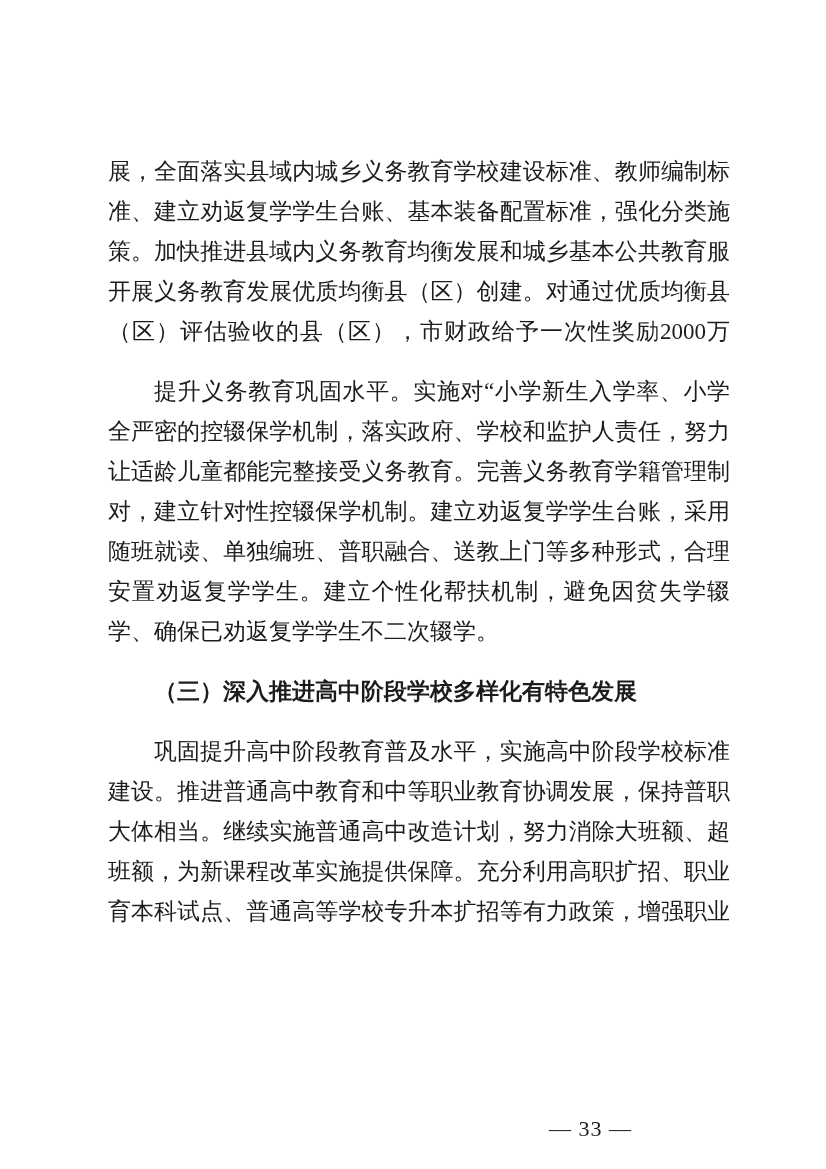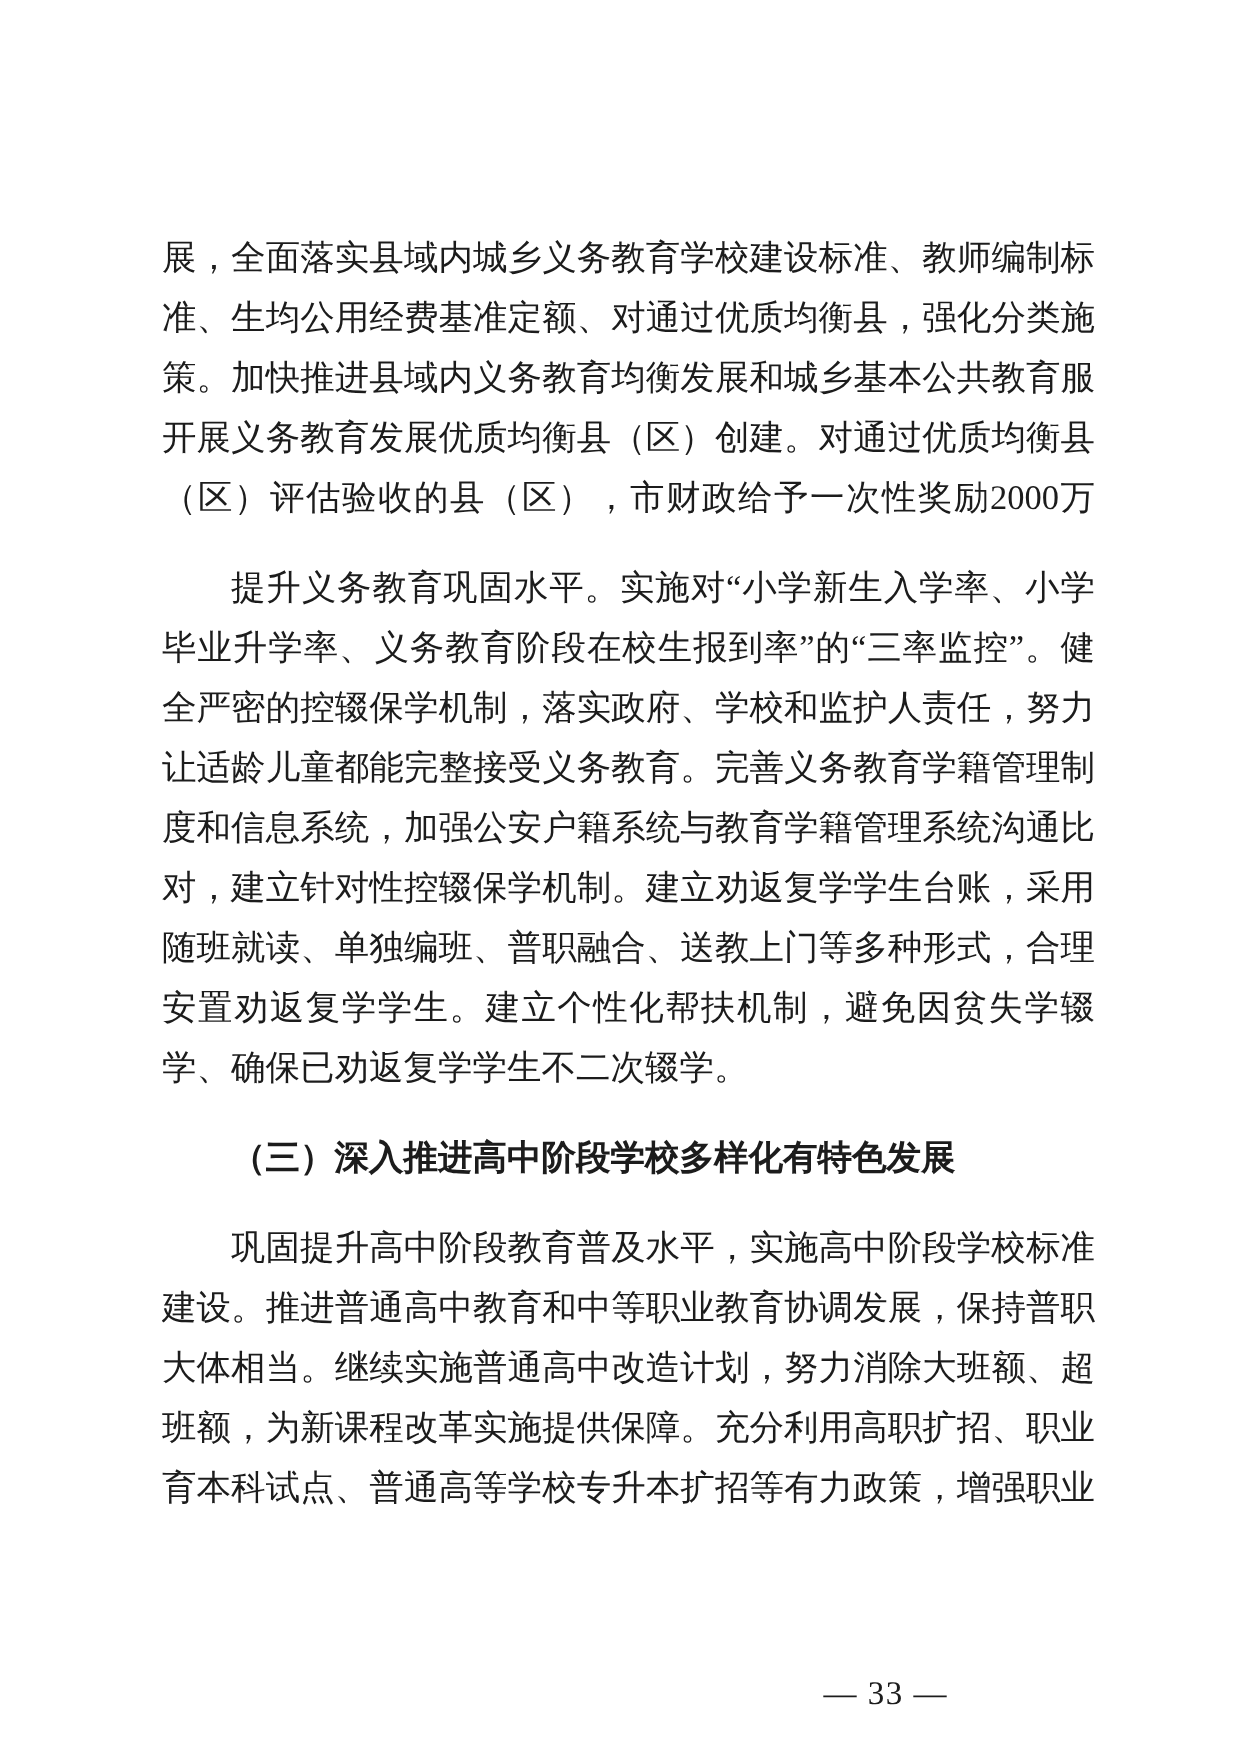--- a/index.html
+++ b/index.html
@@ -55,29 +55,27 @@
     color: #1c1c1c;
     white-space: pre;
   }
 </style>
 </head>
 <body>
 
 <div class="page">
   <div class="text-block">
     <div class="ln">展，全面落实县域内城乡义务教育学校建设标准、教师编制标</div>
-    <div class="ln">准、生均公用经费基准定额、对通过优质均衡县，强化分类施</div>
+    <div class="ln">准、建立劝返复学学生台账、基本装备配置标准，强化分类施</div>
     <div class="ln">策。加快推进县域内义务教育均衡发展和城乡基本公共教育服</div>
     <div class="ln">开展义务教育发展优质均衡县（区）创建。对通过优质均衡县</div>
     <div class="ln">（区）评估验收的县（区），市财政给予一次性奖励2000万元。</div>
     <div class="ln ind">提升义务教育巩固水平。实施对“小学新生入学率、小学</div>
-    <div class="ln">毕业升学率、义务教育阶段在校生报到率”的“三率监控”。健</div>
     <div class="ln">全严密的控辍保学机制，落实政府、学校和监护人责任，努力</div>
     <div class="ln">让适龄儿童都能完整接受义务教育。完善义务教育学籍管理制</div>
-    <div class="ln">度和信息系统，加强公安户籍系统与教育学籍管理系统沟通比</div>
     <div class="ln">对，建立针对性控辍保学机制。建立劝返复学学生台账，采用</div>
     <div class="ln">随班就读、单独编班、普职融合、送教上门等多种形式，合理</div>
     <div class="ln">安置劝返复学学生。建立个性化帮扶机制，避免因贫失学辍</div>
     <div class="ln noj">学、确保已劝返复学学生不二次辍学。</div>
     <div class="ln noj ind bold">（三）深入推进高中阶段学校多样化有特色发展</div>
     <div class="ln ind">巩固提升高中阶段教育普及水平，实施高中阶段学校标准化</div>
     <div class="ln">建设。推进普通高中教育和中等职业教育协调发展，保持普职比</div>
     <div class="ln">大体相当。继续实施普通高中改造计划，努力消除大班额、超大</div>
     <div class="ln">班额，为新课程改革实施提供保障。充分利用高职扩招、职业教</div>
     <div class="ln">育本科试点、普通高等学校专升本扩招等有力政策，增强职业高</div>

